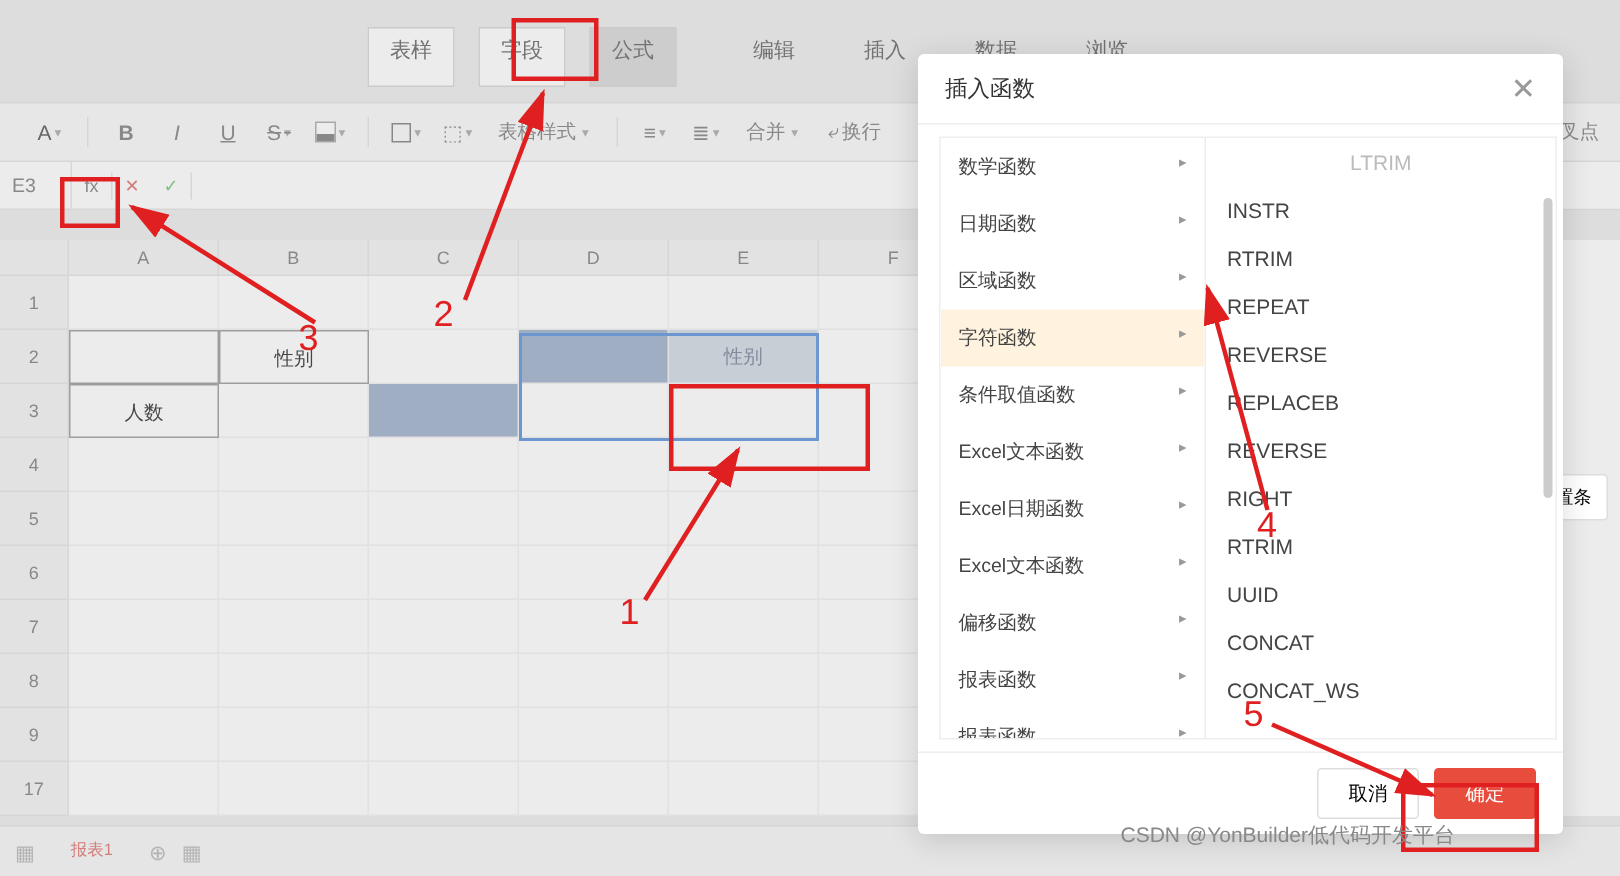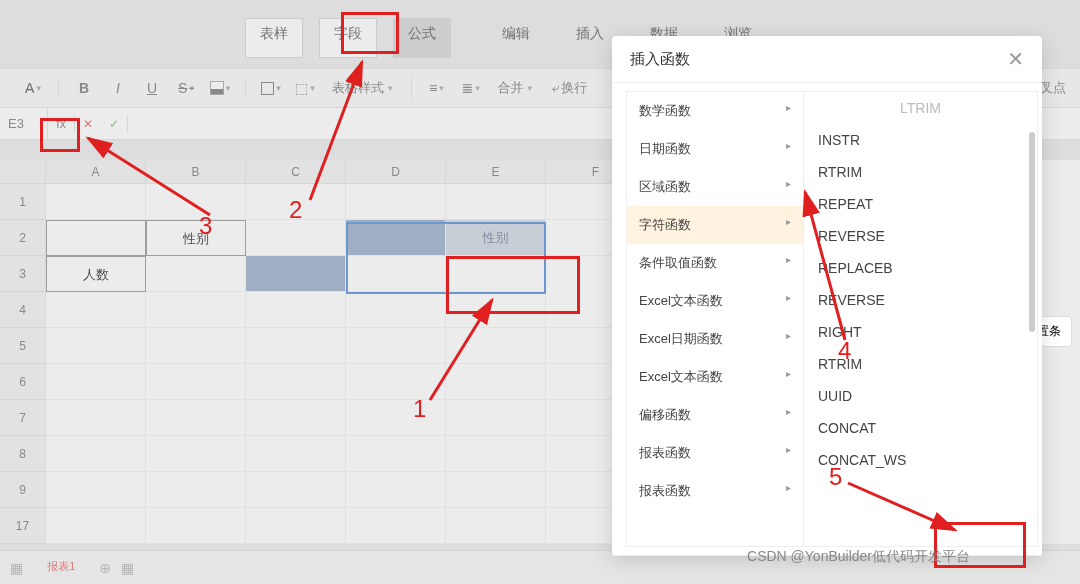--- a/index.html
+++ b/index.html
@@ -300,20 +300,24 @@
           <div class="fn-item">REPLACEB</div>
           <div class="fn-item">REVERSE</div>
           <div class="fn-item">RIGHT</div>
           <div class="fn-item">RTRIM</div>
           <div class="fn-item">UUID</div>
           <div class="fn-item">CONCAT</div>
           <div class="fn-item">CONCAT_WS</div>
         </div>
       <div class="fn-scrollbar"></div>
     </div>
+  </div>
+  <div class="dialog-ftr">
+    <div class="btn">取消</div>
+    <div class="btn primary">确定</div>
   </div>
 </div>
 
 <div class="annot-box" style="top:12px;left:341px;width:58px;height:42px"></div>
 <div class="annot-box" style="top:118px;left:40px;width:40px;height:34px"></div>
 <div class="annot-box" style="top:256px;left:446px;width:134px;height:58px"></div>
 <div class="annot-box" style="top:522px;left:934px;width:92px;height:46px"></div>
 
 <div class="annot-num" style="top:196px;left:289px">2</div>
 <div class="annot-num" style="top:212px;left:199px">3</div>

